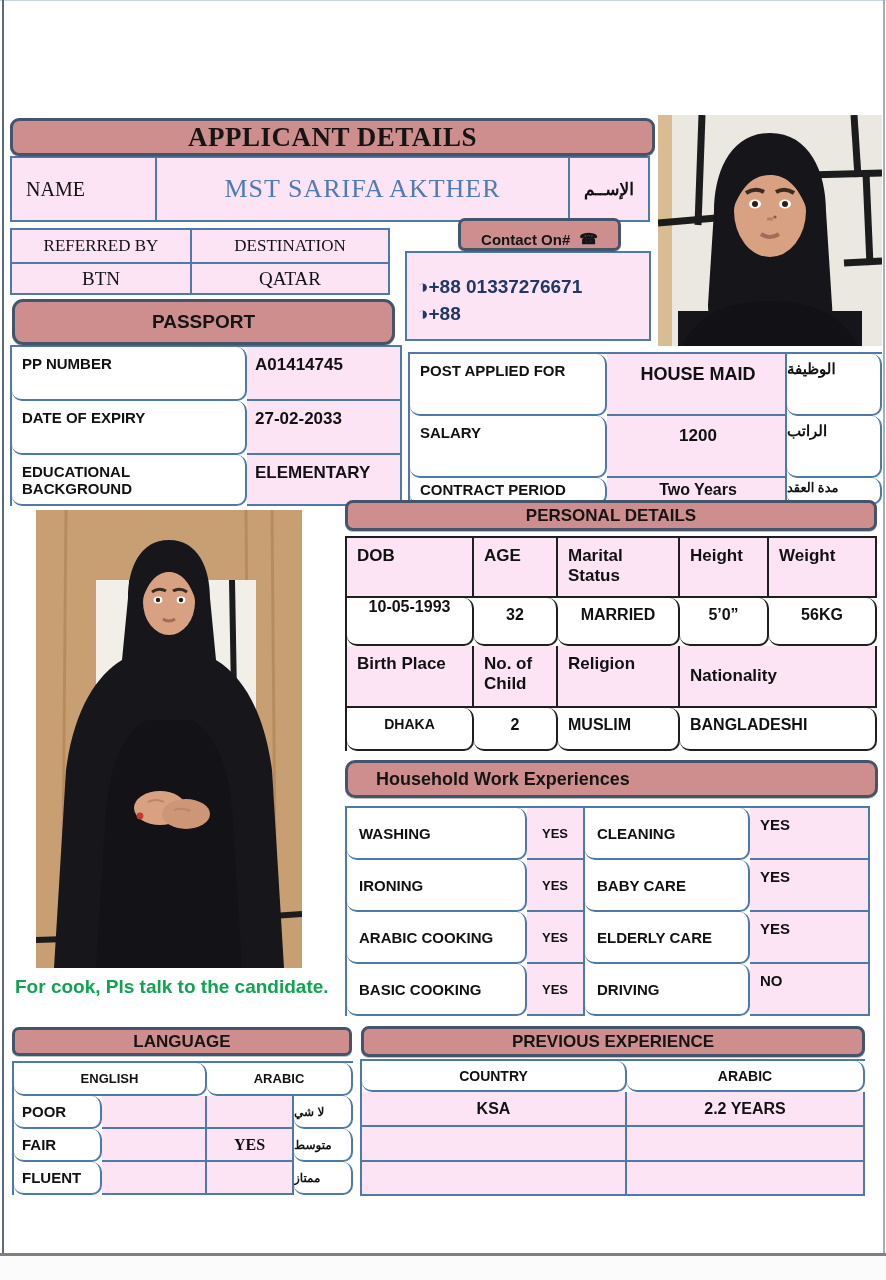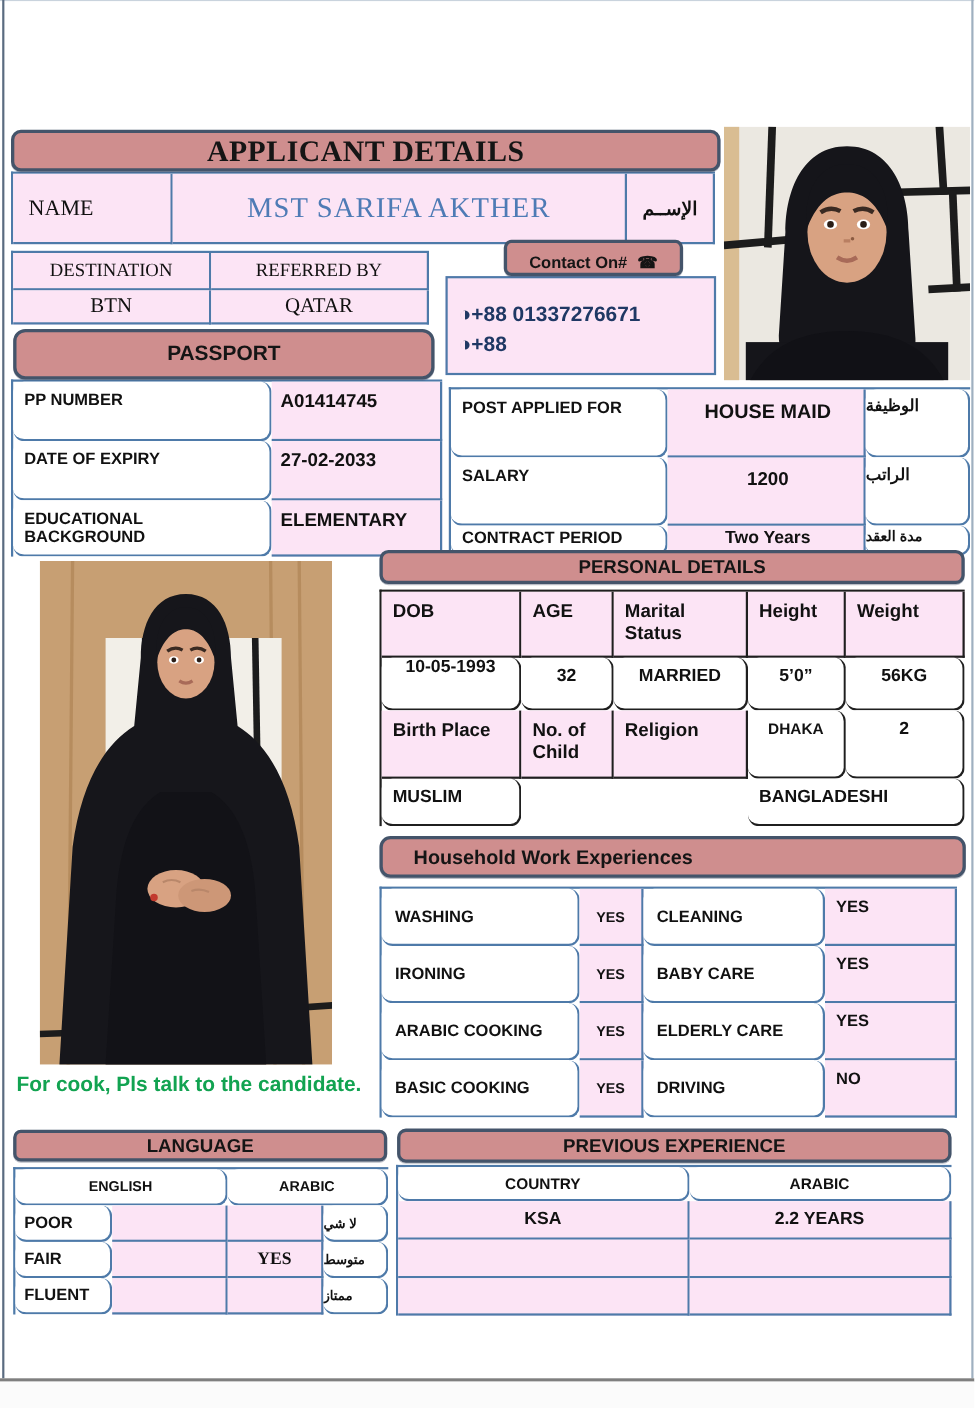--- a/index.html
+++ b/index.html
@@ -74,22 +74,22 @@
 
   <div class="rose-header applicant-title" style="left:10px;top:118px;width:645px;height:38px;">APPLICANT DETAILS</div>
 
   <div class="grid" style="left:10px;top:156px;width:640px;height:66px;grid-template-columns:145px 413px auto;grid-template-rows:auto;">
     <div class="pink vc serif name-label">NAME</div>
     <div class="pink vc hc serif name-value">MST SARIFA AKTHER</div>
     <div class="pink vc hc name-arabic" dir="rtl">الإســم</div>
   </div>
 
   <div class="grid" style="left:10px;top:228px;width:380px;height:67px;grid-template-columns:180px auto;grid-template-rows:34px auto;">
+    <div class="pink vc hc serif ref-text">REFERRED BY</div>
     <div class="pink vc hc serif ref-text">DESTINATION</div>
-    <div class="pink vc hc serif ref-text">REFERRED BY</div>
     <div class="pink vc hc serif ref-val">BTN</div>
     <div class="pink vc hc serif ref-val">QATAR</div>
   </div>
 
   <div class="rose-header" style="left:458px;top:218px;width:163px;height:33px;border-radius:7px;gap:9px;align-items:flex-end;">
     <span class="contact-label">Contact On#</span>
     <span style="font-size:15px;">☎</span>
   </div>
 
   <div class="phone-box" style="left:405px;top:251px;width:246px;height:90px;">
@@ -166,20 +166,21 @@
 
     <div class="white topal hc ph-val" style="padding-top:0;">10-05-1993</div>
     <div class="white topal hc ph-val" style="padding-top:8px;">32</div>
     <div class="white topal hc ph-val" style="padding-top:8px;">MARRIED</div>
     <div class="white topal hc ph-val" style="padding-top:8px;">5’0”</div>
     <div class="white topal hc ph-val" style="padding-top:8px;">56KG</div>
 
     <div class="pink topal ph-head">Birth Place</div>
     <div class="pink topal ph-head">No. of Child</div>
     <div class="pink topal ph-head">Religion</div>
+    <div class="pink vc ph-head" style="grid-column:4/6;padding-top:0;">Nationality</div>
 
     <div class="white topal hc ph-val" style="padding-top:8px;font-size:14px;">DHAKA</div>
     <div class="white topal hc ph-val" style="padding-top:8px;">2</div>
     <div class="white topal ph-val" style="padding:8px 0 0 10px;">MUSLIM</div>
     <div class="white topal ph-val" style="grid-column:4/6;padding:8px 0 0 10px;">BANGLADESHI</div>
   </div>
 
   <div class="photo" style="left:36px;top:510px;width:266px;height:458px;">
     <svg width="266" height="458" viewBox="0 0 266 458" xmlns="http://www.w3.org/2000/svg">
       <rect width="266" height="458" fill="#c79f73"></rect>

